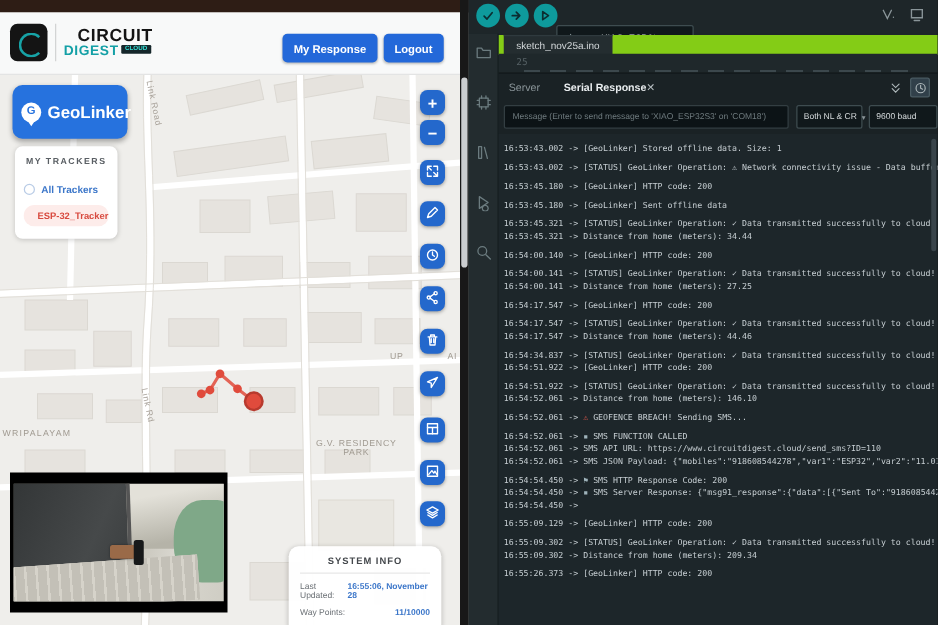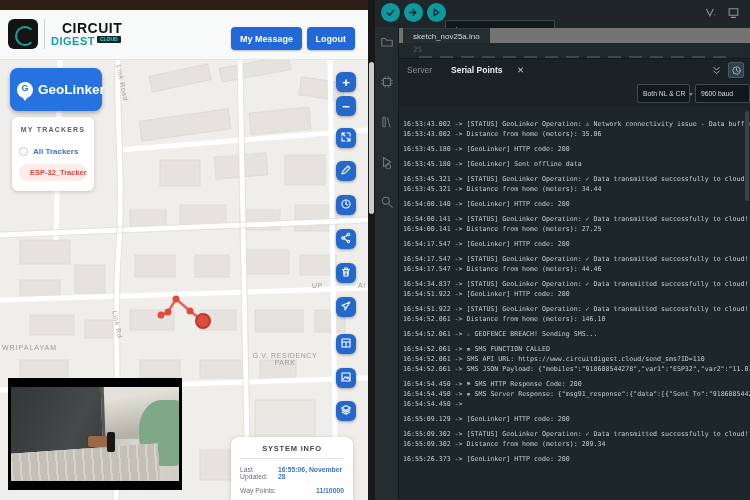--- a/index.html
+++ b/index.html
@@ -89,21 +89,21 @@
   #board-name { color:#d6dbdd; font-size:7.5px; flex:1; white-space:nowrap; overflow:hidden; }
   #board-caret { color:#8a9599; font-size:7px; }
   .tb-right-icon { position:absolute; top:5px; color:#8a9599; }
   .tb-right-icon svg { width:13px; height:13px; stroke:#8a9599; fill:none; stroke-width:2; stroke-linecap:round; }
 
   #activity-bar { position:absolute; left:0; top:27px; width:24px; height:473px; background:#232c2f; border-right:1px solid #151c1f; }
   .act-icon { position:absolute; left:5px; width:14px; height:14px; color:#6b7b7f; }
   .act-icon svg { width:14px; height:14px; stroke:#6b7b7f; fill:none; stroke-width:1.8; stroke-linecap:round; stroke-linejoin:round; }
 
   #ide-main { position:absolute; left:24px; top:27px; width:351px; height:473px; }
-  #tabbar { position:absolute; left:0; top:1px; width:351px; height:16px; background:#737373; }
+  #tabbar { position:absolute; left:0; top:1px; width:351px; height:16px; background:#84cc16; }
   #sketch-tab { position:absolute; left:4px; top:0; height:16px; background:#242d30; color:#d2d7d9; font-size:8px;
     display:flex; align-items:center; padding:0 10px; border-top:1px solid #2f3a3e; }
   #editor { position:absolute; left:0; top:16px; width:351px; height:15px; background:#1f282b; overflow:hidden;
     font-family:"DejaVu Sans Mono", monospace; }
   #code-line { display:flex; gap:10px; padding-left:14px; padding-top:2px;flex-direction:column; }
   #line-no { color:#566165; font-size:7.5px; }
   #code-text { color:#6d7d73; font-size:7.5px; }
   #code-partial { position:absolute; left:20px; top:13px; width:315px; height:2px;
     background:repeating-linear-gradient(90deg,#3c484d 0 13px, transparent 13px 21px); }
 
@@ -146,21 +146,21 @@
       <div id="chip-logo"></div>
       <div id="brand-divider"></div>
       <div id="brand-text">
         <div id="brand-line1">CIRCUIT</div>
         <div id="brand-line2-row">
           <span id="brand-line2">DIGEST</span>
           <span id="brand-badge">CLOUD</span>
         </div>
       </div>
     </div>
-    <button class="hdr-btn" id="my-account-btn">My Message</button>
+    <button class="hdr-btn" id="my-account-btn">My Response</button>
     <button class="hdr-btn" id="logout-btn">Logout</button>
   </div>
 
   <div id="map">
     <svg id="map-bg" width="368" height="440" viewBox="0 0 368 440">
       <rect width="368" height="440" fill="#efeeeb"></rect>
       <g fill="#e6e3de" stroke="#dbd8d2" stroke-width="0.8">
         <rect x="150" y="10" width="60" height="16" transform="rotate(-12 180 18)"></rect>
         <rect x="220" y="2" width="70" height="14" transform="rotate(-10 255 9)"></rect>
         <rect x="300" y="20" width="44" height="18" transform="rotate(8 322 29)"></rect>
@@ -398,48 +398,49 @@
     <div id="editor">
       <div id="code-line">
         <span id="line-no">25</span>
         <span id="code-text">// API Authentication</span>
       </div>
       <div id="code-partial"></div>
     </div>
 
     <div id="panel-header">
       <span id="output-tab">Server</span>
-      <span id="serial-tab">Serial Points</span>
+      <span id="serial-tab">Serial Response</span>
       <span id="serial-close">✕</span>
       <span class="panel-toggle" style="right:26px;">
           <svg viewBox="0 0 24 24">
             <path d="M6 5 L12 11 L18 5 M6 13 L12 19 L18 13"></path>
           </svg>
         </span>
       <span class="panel-toggle" id="timestamp-toggle" style="right:6px;">
           <svg viewBox="0 0 24 24">
             <circle cx="12" cy="12" r="8"></circle>
             <path d="M12 7 V12 L15.5 14"></path>
           </svg>
         </span>
     </div>
 
     <div id="serial-toolbar">
+      <input id="serial-input" placeholder="Message (Enter to send message to 'XIAO_ESP32S3' on 'COM18')" style="">
       <div class="serial-dd" id="dd-lineending">
         <span>Both NL &amp; CR</span>
         <span class="dd-caret">▾</span>
       </div>
       <div class="serial-dd" id="dd-baud">
         <span>9600 baud</span>
       </div>
     </div>
 
     <div id="serial-log">
+        <div class="log-line"><span class="lt">16:53:43.002 -&gt; </span><span class="lx">[GeoLinker] Stored offline data. Size: 1</span></div>
         <div class="log-line gap"><span class="lt">16:53:43.002 -&gt; </span><span class="lx">[STATUS] GeoLinker Operation: ⚠ Network connectivity issue - Data buffered</span></div>
-        <div class="log-line"><span class="lt">16:53:43.002 -&gt; </span><span class="lx">Distance from home (meters): 35.06</span></div>
         <div class="log-line gap"><span class="lt">16:53:45.180 -&gt; </span><span class="lx">[GeoLinker] HTTP code: 200</span></div>
         <div class="log-line gap"><span class="lt">16:53:45.180 -&gt; </span><span class="lx">[GeoLinker] Sent offline data</span></div>
         <div class="log-line gap"><span class="lt">16:53:45.321 -&gt; </span><span class="lx">[STATUS] GeoLinker Operation: ✓ Data transmitted successfully to cloud!</span></div>
         <div class="log-line"><span class="lt">16:53:45.321 -&gt; </span><span class="lx">Distance from home (meters): 34.44</span></div>
         <div class="log-line gap"><span class="lt">16:54:00.140 -&gt; </span><span class="lx">[GeoLinker] HTTP code: 200</span></div>
         <div class="log-line gap"><span class="lt">16:54:00.141 -&gt; </span><span class="lx">[STATUS] GeoLinker Operation: ✓ Data transmitted successfully to cloud!</span></div>
         <div class="log-line"><span class="lt">16:54:00.141 -&gt; </span><span class="lx">Distance from home (meters): 27.25</span></div>
         <div class="log-line gap"><span class="lt">16:54:17.547 -&gt; </span><span class="lx">[GeoLinker] HTTP code: 200</span></div>
         <div class="log-line gap"><span class="lt">16:54:17.547 -&gt; </span><span class="lx">[STATUS] GeoLinker Operation: ✓ Data transmitted successfully to cloud!</span></div>
         <div class="log-line"><span class="lt">16:54:17.547 -&gt; </span><span class="lx">Distance from home (meters): 44.46</span></div>

